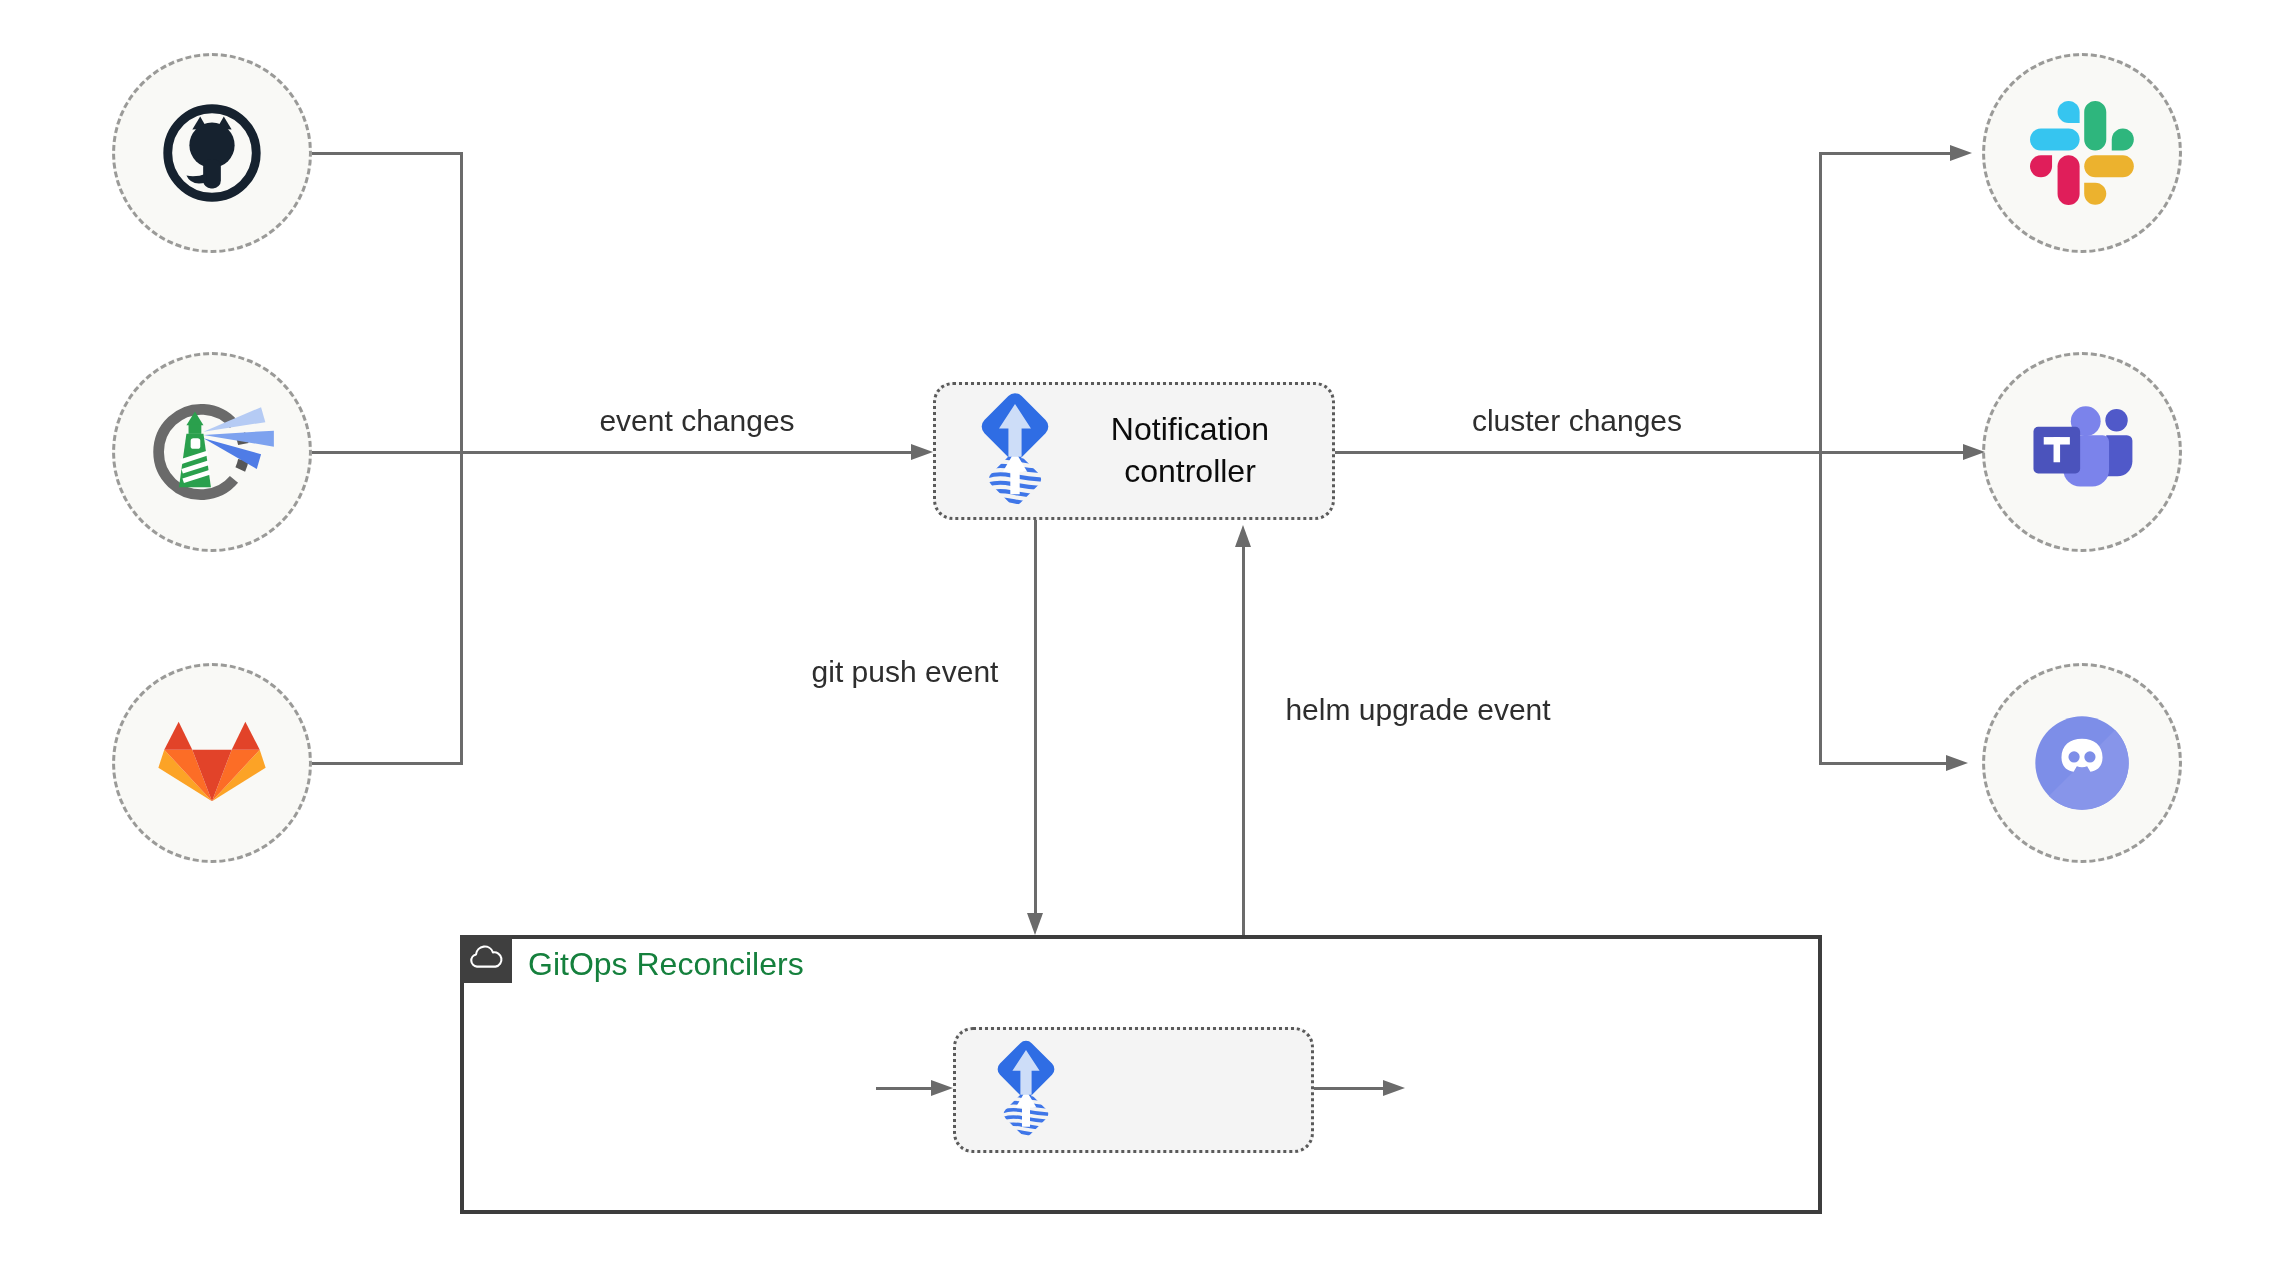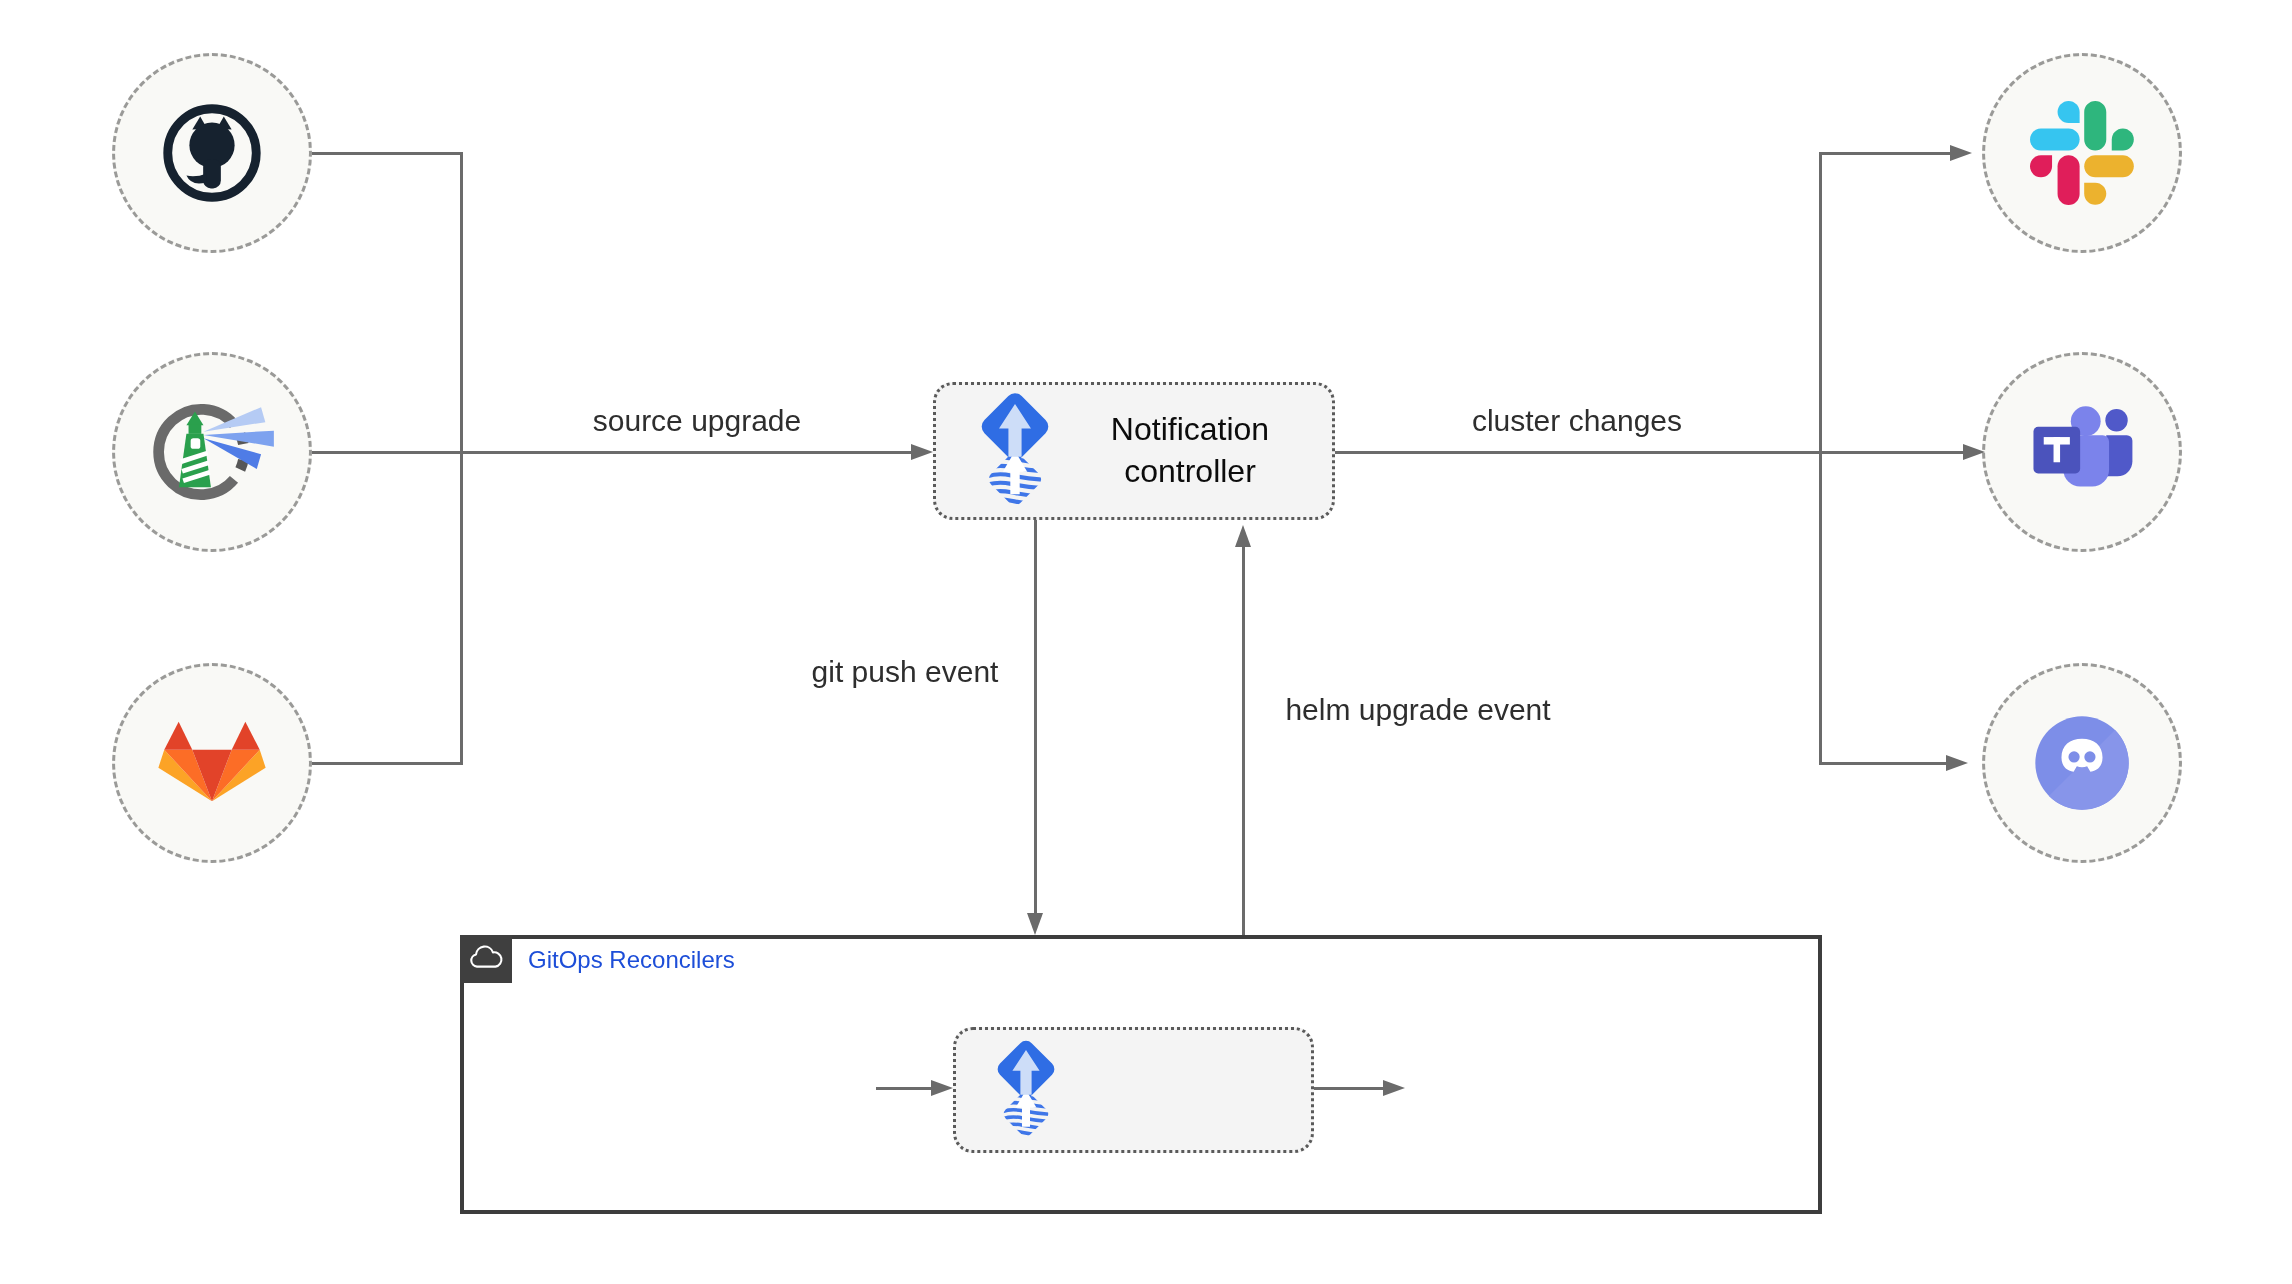--- a/index.html
+++ b/index.html
@@ -14,21 +14,21 @@
   
   .node{position:absolute;border:3px dotted #5a5a5a;border-radius:20px;background:#f4f4f4;
     display:flex;align-items:center;box-sizing:border-box;}
   .node .flux-wrap{flex:0 0 auto;display:flex;align-items:center;justify-content:center;}
   .node-label{flex:1 1 auto;text-align:center;font-size:32px;line-height:1.3;color:#0c0c0c;
     padding-right:14px;word-spacing:1px;}
 
   
   .group-box{position:absolute;border:4px solid #3d3d3d;background:#ffffff;box-sizing:border-box;}
   .badge{position:absolute;background:#3f3f3f;display:flex;align-items:center;justify-content:center;}
-  .group-label{position:absolute;font-size:24px;color:#1d4ed8;white-space:nowrap;}
+  .group-label{position:absolute;font-size:32px;color:#15803d;white-space:nowrap;}
 
   
   .hline{position:absolute;height:3px;background:#6b6b6b;}
   .vline{position:absolute;width:3px;background:#6b6b6b;}
   .ah{position:absolute;width:0;height:0;}
   .ah-right{border-top:8px solid transparent;border-bottom:8px solid transparent;border-left:22px solid #6b6b6b;}
   .ah-down{border-left:8px solid transparent;border-right:8px solid transparent;border-top:22px solid #6b6b6b;}
   .ah-up{border-left:8px solid transparent;border-right:8px solid transparent;border-bottom:22px solid #6b6b6b;}
 
   .edge-label{position:absolute;transform:translate(-50%,-50%);font-size:30px;color:#2e2e2e;
@@ -200,21 +200,21 @@
     </div>
   </div>
 
 
   <div class="hline" style="left:312px;top:151.5px;width:150px"></div>
   <div class="hline" style="left:312px;top:761.5px;width:150px"></div>
   <div class="vline" style="left:459.5px;top:151.5px;height:613px"></div>
 
   <div class="hline" style="left:312px;top:450.5px;width:599px"></div>
   <div class="ah ah-right" style="left:911px;top:444px"></div>
-  <div class="edge-label" style="left:697px;top:421px">source upgrade</div>
+  <div class="edge-label" style="left:697px;top:421px">event changes</div>
 
   <div class="hline" style="left:1335px;top:450.5px;width:628px"></div>
   <div class="ah ah-right" style="left:1963px;top:444px"></div>
   <div class="edge-label" style="left:1577px;top:421px">cluster changes</div>
 
   <div class="vline" style="left:1818.5px;top:151.5px;height:613px"></div>
   <div class="hline" style="left:1820px;top:151.5px;width:130px"></div>
   <div class="ah ah-right" style="left:1950px;top:145px"></div>
   <div class="hline" style="left:1820px;top:761.5px;width:126px"></div>
   <div class="ah ah-right" style="left:1946px;top:755px"></div>

